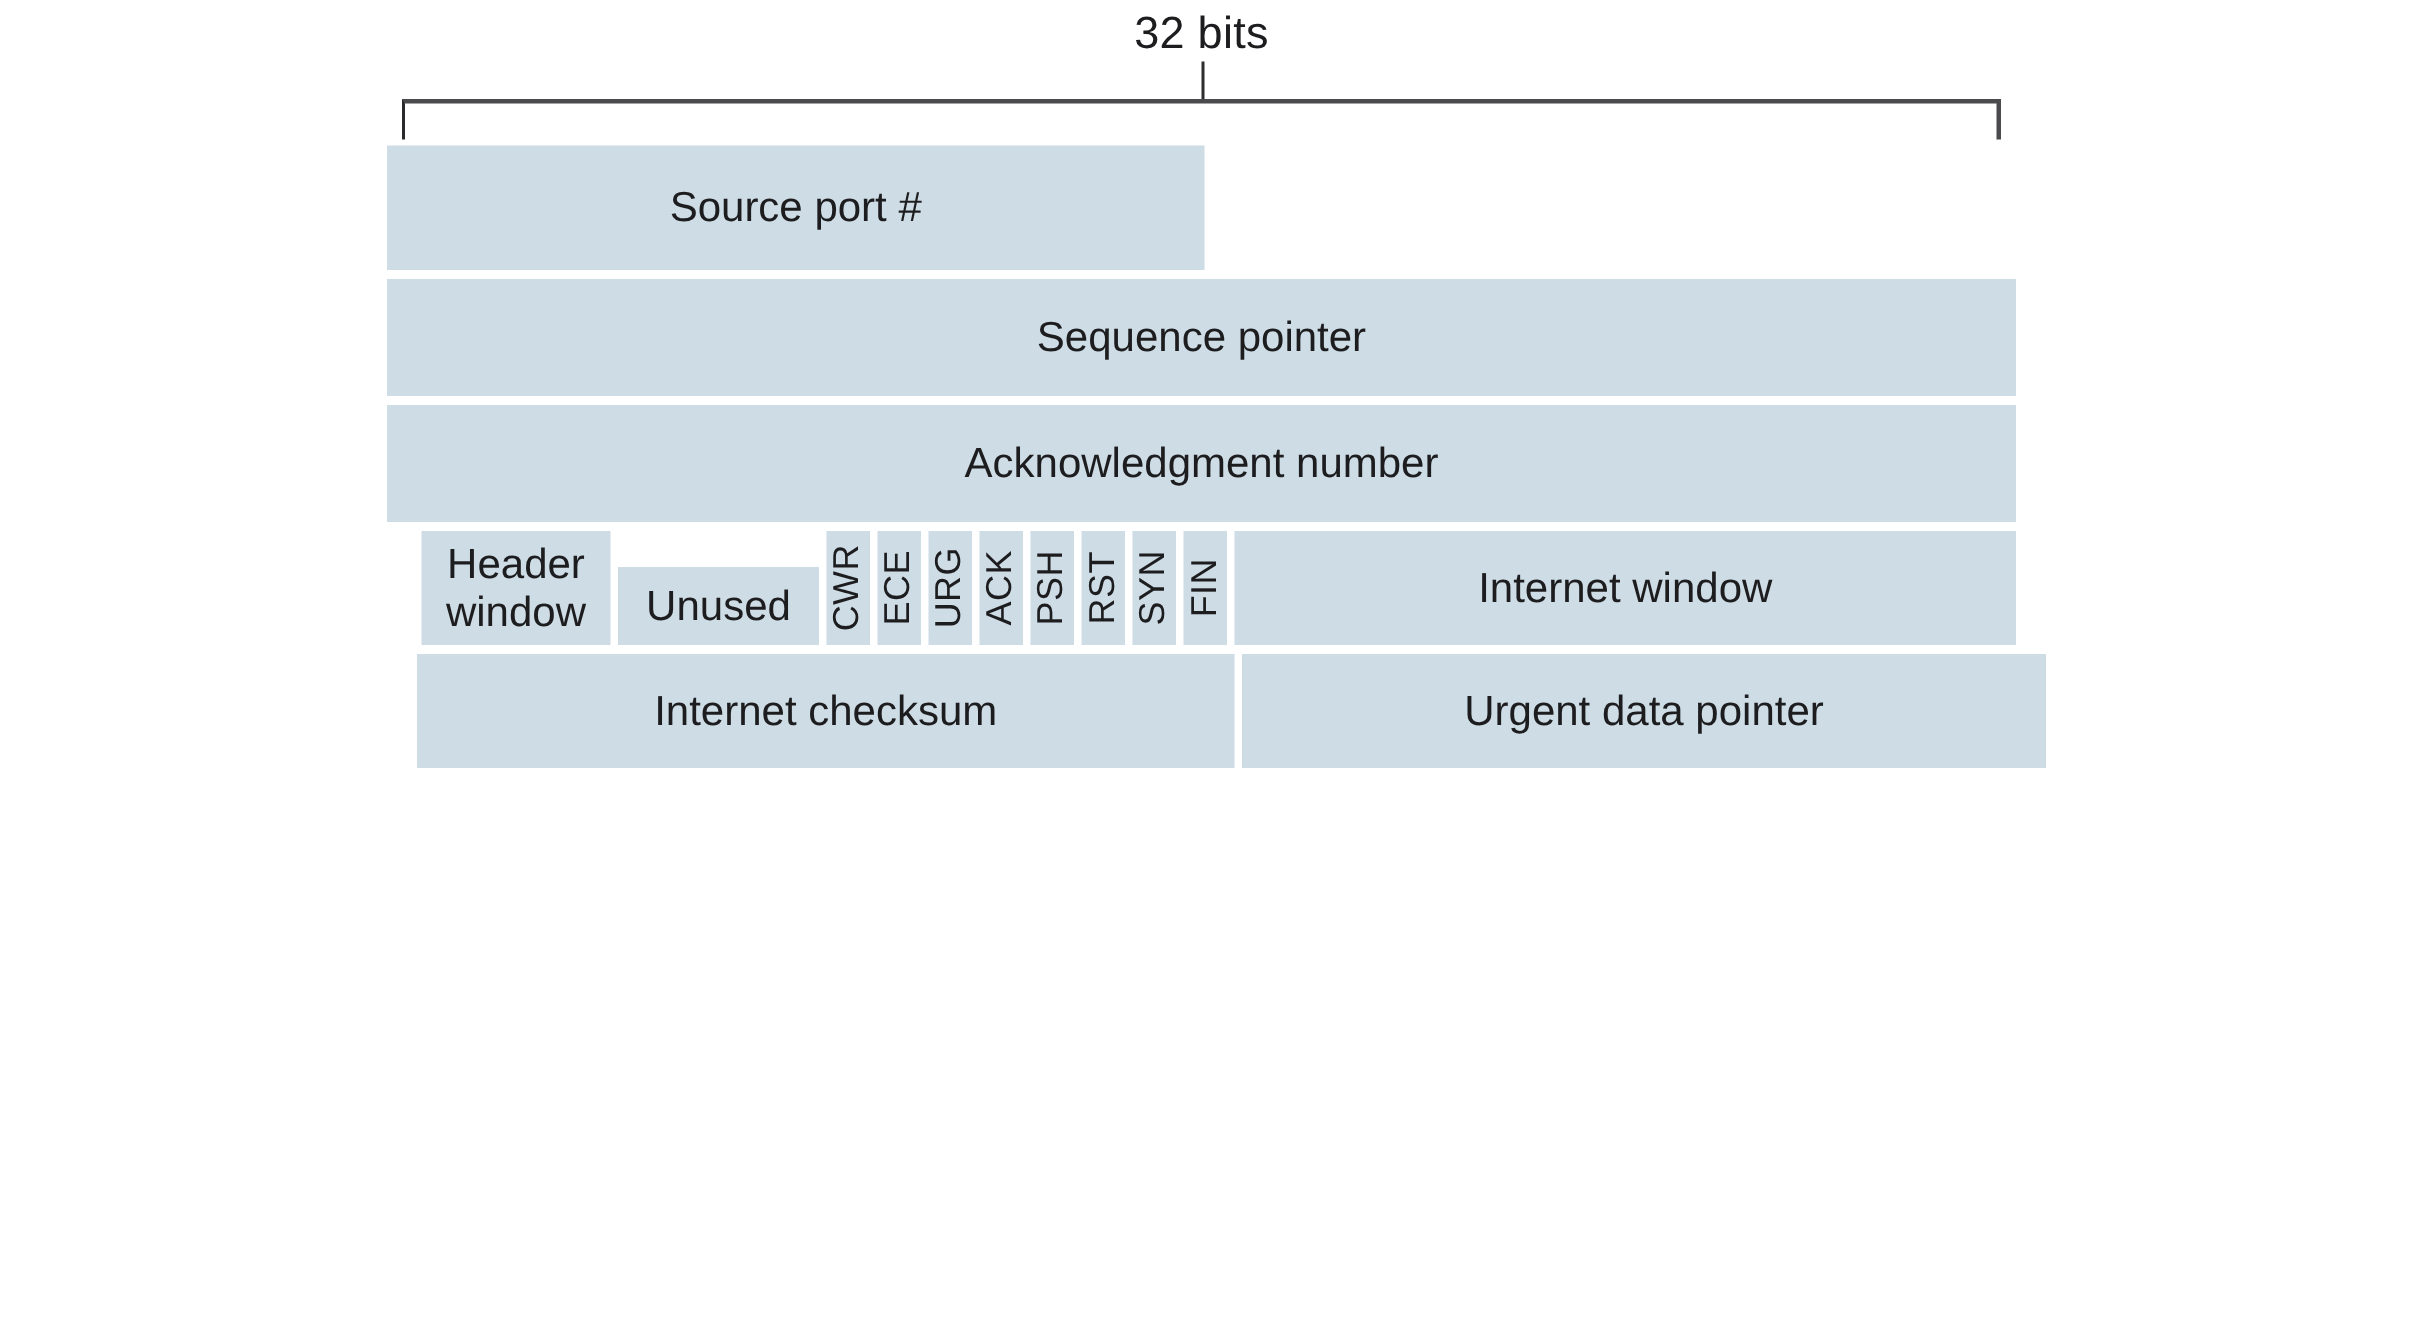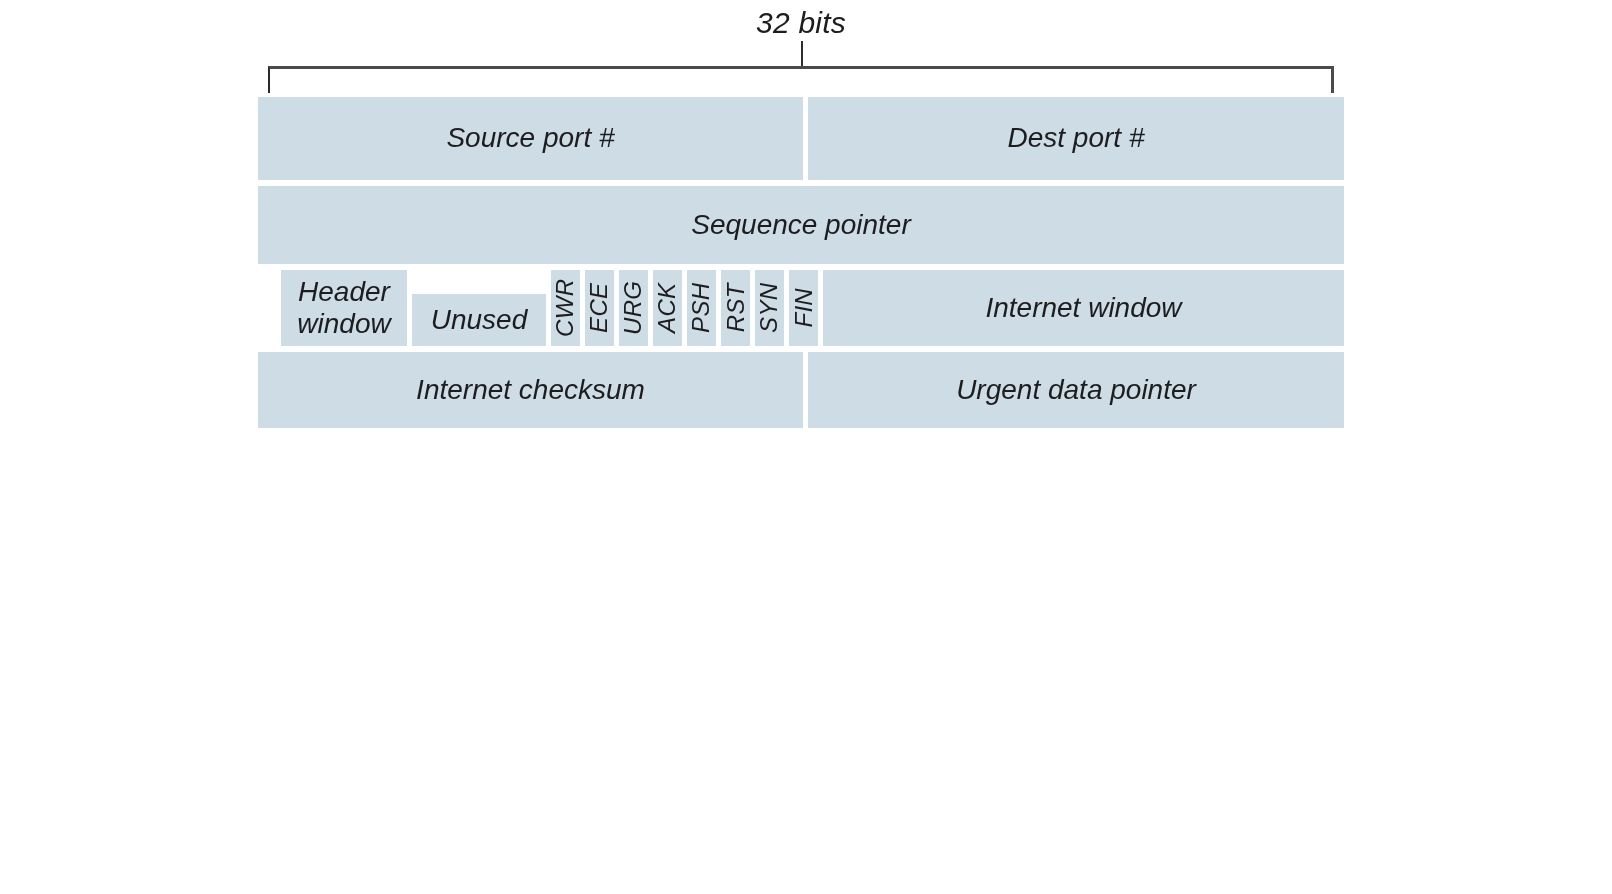--- a/index.html
+++ b/index.html
@@ -4,21 +4,21 @@
 <style>
   :root{
     --cell:#cddce5;
     --text:#1d1d1f;
     --line:#4b4b4d;
     --bg:#ffffff;
   }
   *{margin:0;padding:0;box-sizing:border-box;}
   html,body{width:1612px;height:894px;background:var(--bg);overflow:hidden;}
   body{font-family:"Liberation Sans","DejaVu Sans",sans-serif;color:var(--text);}
-  .stage{position:relative;width:1612px;height:767px;background:var(--bg);font-style:italic;}
+  .stage{position:relative;width:1612px;height:767px;background:var(--bg);}
   .diagram{position:absolute;left:258px;top:0;width:1086px;height:894px;}
 
   .bits-label{
     position:absolute;top:6px;left:0;width:1086px;
     text-align:center;font-size:30px;font-weight:400;letter-spacing:.2px;
   }
   .bits-tick{
     position:absolute;left:543px;top:41px;width:2px;height:25px;background:#2e2e30;
   }
   .bracket{
@@ -34,21 +34,21 @@
   }
   .row{display:flex;gap:5px;width:100%;}
   .cell{
     background:var(--cell);
     display:flex;align-items:center;justify-content:center;
     font-size:28px;line-height:1.15;text-align:center;
   }
   .r-std{height:78px;}
   .r1{height:83px;}
   .r4{height:76px;gap:5px;padding-left:23px;}
-  .r5{height:76px;}
+  .r5{height:76px;margin-left:20px;}
   .r-options{height:166px;}
   .r-data{height:162px;}
 
   .w-half{width:545px;}
   .flex1{flex:1 1 auto;}
   .w-hlen{width:126px;}
   .w-unused{width:134px;margin-top:24px;}
   .flag{
     width:29px;
     display:flex;align-items:center;justify-content:center;
@@ -67,27 +67,29 @@
   <div class="diagram">
 
     <div class="bits-label">32 bits</div>
     <div class="bits-tick"></div>
     <div class="bracket"></div>
 
     <div class="table">
 
       <div class="row r1">
         <div class="cell w-half">Source port #</div>
-        <div class="cell flex1">Dest port #</div>
       </div>
 
       <div class="row r-std">
         <div class="cell flex1">Sequence pointer</div>
       </div>
 
+      <div class="row r-std">
+        <div class="cell flex1">Acknowledgment number</div>
+      </div>
 
       <div class="row r4">
         <div class="cell w-hlen">
           <div>
             <div>Header</div>
             <div>window</div>
           </div>
         </div>
         <div class="cell w-unused">Unused</div>
         <div class="cell flag">

